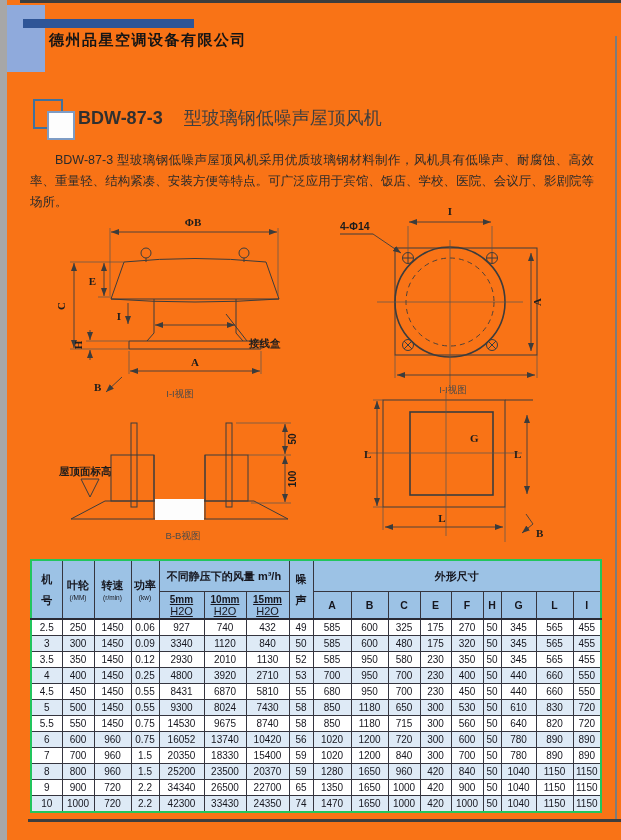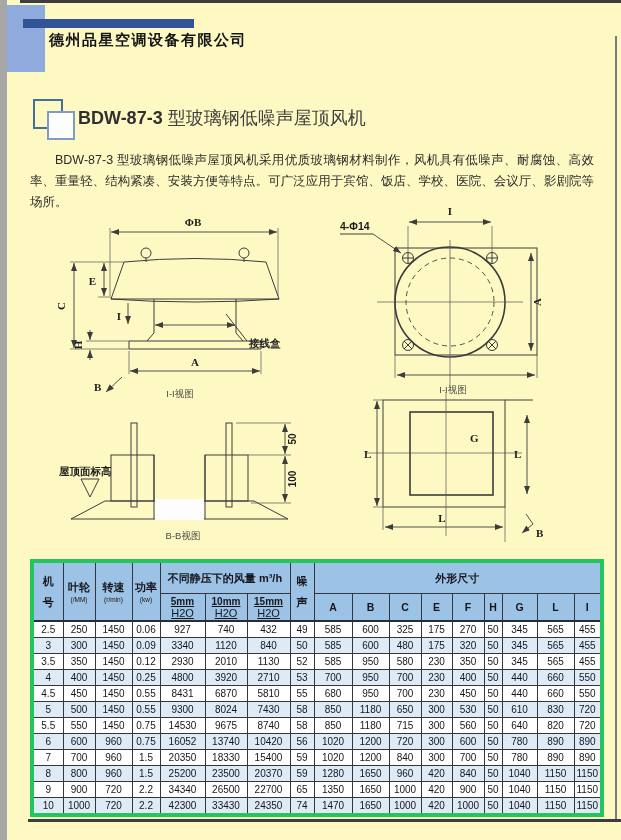--- a/index.html
+++ b/index.html
@@ -1,52 +1,52 @@
 <!DOCTYPE html>
 <html style="--accent-dark-blue: #2f5597; --accent-light-blue: #8faadc; --icon-outline: #41719c; --table-header-bg: #9cc2e5; --table-row-alt: #deeaf6; --edge-gray: #a7a7a7; --edge-dark: #3d3d3d;"><head>
 <meta charset="utf-8">
 <style>
   html,body{margin:0;padding:0;background:#e9e9e9;}
-  .page{position:relative;width:621px;height:840px;background:#fef9c3;overflow:hidden;
+  .page{position:relative;width:621px;height:840px;background:#f97316;overflow:hidden;
         font-family:"Liberation Sans","DejaVu Sans",sans-serif;color:#1a1a1a;}
   
   .edge-left{position:absolute;left:0;top:0;width:7px;height:840px;background:var(--edge-gray,#a7a7a7);}
   .edge-top{position:absolute;left:20px;top:0;width:601px;height:3px;background:var(--edge-dark,#3d3d3d);}
   .edge-right{position:absolute;left:615px;top:36px;width:2px;height:786px;background:#7c7c7c;}
   .edge-bottom{position:absolute;left:28px;top:819px;width:593px;height:3px;background:var(--edge-dark,#3d3d3d);}
   .accent-square{position:absolute;left:7px;top:5px;width:38px;height:67px;background:var(--accent-light-blue,#8faadc);}
   .accent-bar{position:absolute;left:23px;top:19px;width:171px;height:9px;background:var(--accent-dark-blue,#2f5597);}
   .company{position:absolute;left:49px;top:31px;font-size:15px;font-weight:bold;letter-spacing:1.5px;color:#151515;}
   
   .sq1{position:absolute;left:33px;top:99px;width:26px;height:26px;border:2px solid var(--icon-outline,#41719c);background:transparent;}
   .sq2{position:absolute;left:47px;top:111px;width:24px;height:25px;border:2px solid #7e9cc4;background:#fdfdfd;}
   .page-title{position:absolute;left:78px;top:106px;font-size:18px;white-space:nowrap;}
   .page-title .model{font-weight:bold;color:#303030;}
-  .page-title .rest{color:#3f3f3f;font-family:"Liberation Serif","DejaVu Serif",serif;}
+  .page-title .rest{color:#3f3f3f;font-family:"Liberation Serif","DejaVu Serif",serif;margin-left:16px;}
   .desc{position:absolute;left:30px;top:150px;width:564px;font-size:12.5px;line-height:21px;
         text-indent:2em;color:#2b2b2b;text-align:justify;}
   
   .dwg{position:absolute;}
   .ln{fill:none;stroke:#3c3c3c;stroke-width:1;}
   .thin{stroke-width:0.7;stroke:#555;}
   .lnT{stroke-width:1.6;}
   .dsh{stroke-dasharray:5 4;stroke-width:0.9;}
   .dim{fill:none;stroke:#3c3c3c;stroke-width:0.9;marker-start:url(#ah);marker-end:url(#ah);}
   .dimE{fill:none;stroke:#3c3c3c;stroke-width:0.9;marker-end:url(#ah);}
   .txS{font-family:"Liberation Serif","DejaVu Serif",serif;font-weight:bold;font-size:11px;fill:#1c1c1c;}
   .txC{font-family:"Liberation Sans",sans-serif;font-weight:bold;font-size:10.5px;fill:#1c1c1c;}
   .txN{font-family:"Liberation Sans",sans-serif;font-weight:bold;font-size:10px;fill:#1c1c1c;}
   .cap{font-family:"Liberation Sans",sans-serif;font-size:9.5px;fill:#4a4a4a;}
   
   #spec-table{position:absolute;left:30px;top:559px;width:570px;border-collapse:collapse;table-layout:fixed;
               font-size:10px;color:#16161e;}
   #spec-table th,#spec-table td{border:1px solid #35353f;text-align:center;vertical-align:middle;padding:0;overflow:hidden;}
   #spec-table thead th{background:var(--table-header-bg,#9cc2e5);}
   #spec-table thead{border-bottom:2px solid #2a2a34;}
-  #spec-table{border:4px solid #22c55e;}
+  #spec-table{border:2px solid #22c55e;}
   .hmain{font-size:11px;font-weight:600;height:30px;}
   .hmain .unit{font-size:6.5px;font-weight:400;margin-top:1px;}
   .hsub{font-size:10px;font-weight:600;height:26px;text-decoration:underline;}
   .hsub .unit2{font-size:11px;font-weight:400;}
   .hdim{font-size:10.5px;font-weight:600;}
   .stk{display:inline-block;width:1.15em;word-break:break-all;line-height:1.9;font-size:11px;}
   #spec-table tbody td{height:15px;line-height:15px;background:#fff;}
   #spec-table tbody tr.alt td{background:var(--table-row-alt,#deeaf6);}
 </style>
 </head>

